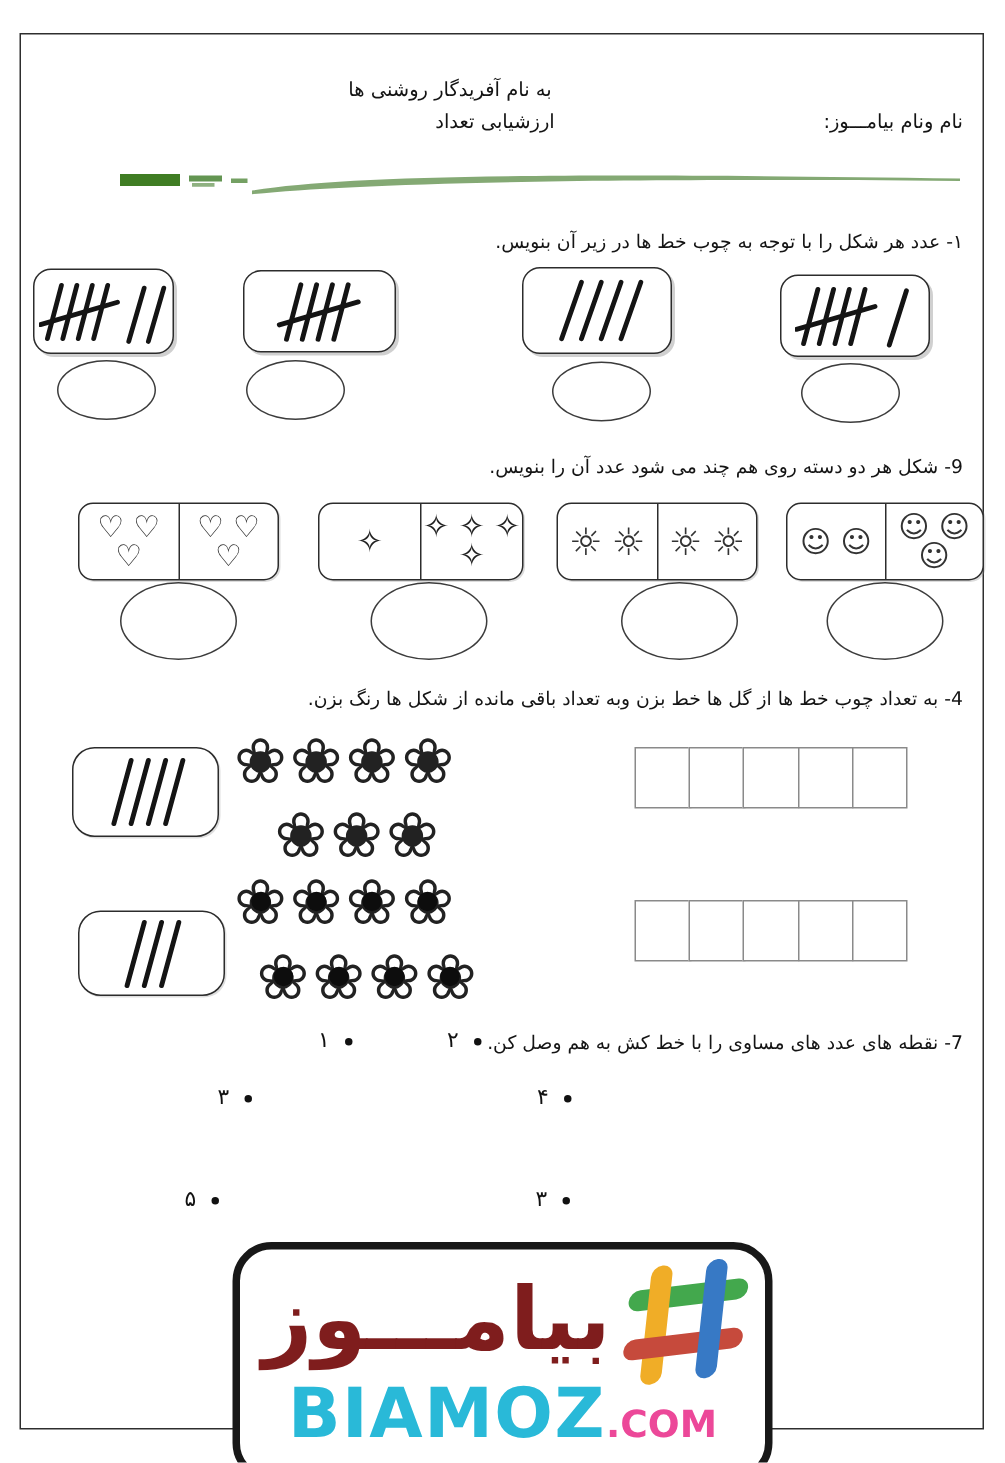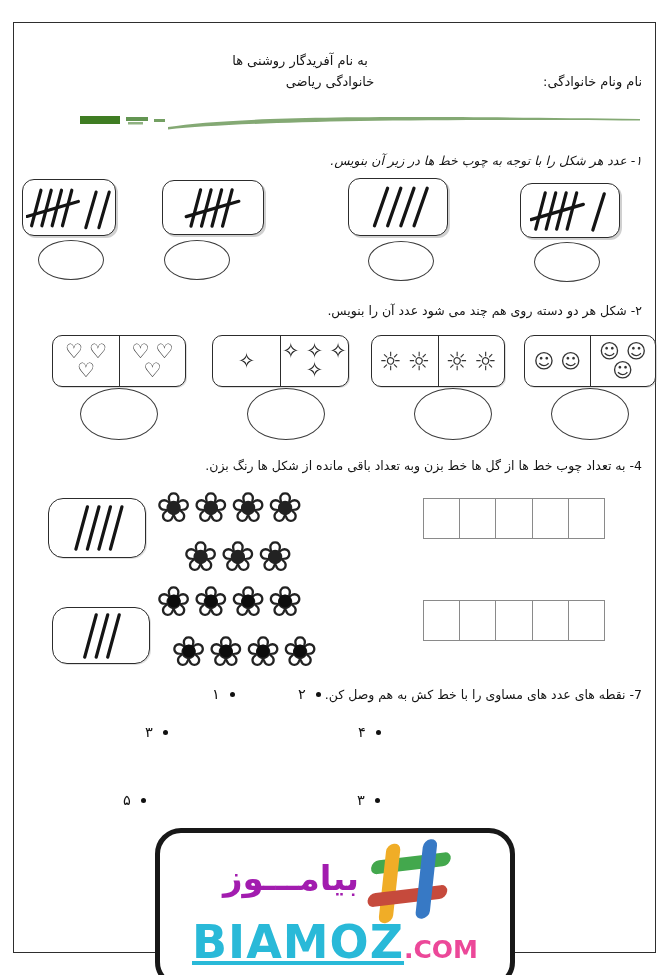--- a/index.html
+++ b/index.html
@@ -44,51 +44,51 @@
       margin-left:-1.3px;background:#fff;}
   .sq:first-child{margin-left:0;}
   
   .point{display:flex;align-items:center;gap:10px;font-size:14.5px;color:#111;}
   .dot{width:5px;height:5px;border-radius:50%;background:#111;display:inline-block;}
   
   .logo{left:155px;top:828px;width:360px;height:160px;background:#fff;
         border:5px solid #181818;border-radius:26px;z-index:6;box-sizing:border-box;
         display:flex;flex-direction:column;align-items:center;padding:4px 10px 8px;}
   .logo-row1{display:flex;align-items:center;gap:14px;direction:ltr;}
-  .logo-farsi{font-size:34px;font-weight:bold;color:#a21caf;line-height:1.35;}
+  .logo-farsi{font-size:58px;font-weight:bold;color:#7f1d1d;line-height:1.35;}
   .hash{position:relative;width:74px;height:80px;margin-top:4px;
         transform:skewX(-13deg) rotate(-7deg);}
   .hash span{position:absolute;border-radius:8px;}
   .hash .vy{left:10px;top:0;width:14px;height:80px;background:#f0ad27;z-index:2;}
   .hash .vb{left:46px;top:0;width:14px;height:80px;background:#3779c5;z-index:4;}
   .hash .hg{left:-3px;top:15px;width:78px;height:14px;background:#43a84d;z-index:1;}
   .hash .hr{left:-3px;top:48px;width:78px;height:14px;background:#c64a3c;z-index:3;}
   .logo-row2{display:flex;align-items:baseline;margin-top:-6px;}
-  .logo-latin{font-size:46px;font-weight:bold;color:#29b9d8;letter-spacing:1px;text-decoration:underline;}
+  .logo-latin{font-size:46px;font-weight:bold;color:#29b9d8;letter-spacing:1px;}
   .logo-tld{font-size:25px;font-weight:bold;color:#ec4899;}
   line{stroke:#141414;stroke-width:3.4;stroke-linecap:round;}
 </style>
 </head>
 <body>
 
 <div class="abs page-border"></div>
 
 <div class="abs hdr fa" style="left:100px;top:32px;width:400px;text-align:center;margin-top:21px;">به نام آفریدگار روشنی ها</div>
-<div class="abs hdr fa" style="top:74px;right:28px;">نام ونام خانوادگی:</div>
-<div class="abs hdr fa" style="left:250px;top:74px;width:160px;text-align:center;">خانوادگی ریاضی</div>
+<div class="abs hdr fa" style="top:74px;right:28px;">نام ونام بیامـــوز:</div>
+<div class="abs hdr fa" style="left:250px;top:74px;width:160px;text-align:center;">ارزشیابی تعداد</div>
 
 <svg class="abs" style="left:62px;top:110px;" width="585" height="22" viewBox="0 0 585 22">
   <rect x="18" y="6" width="40" height="8" fill="#3f7d23"></rect>
   <rect x="64" y="7" width="22" height="4" fill="#639552"></rect>
   <rect x="66" y="12" width="15" height="2.5" fill="#8fb181"></rect>
   <rect x="92" y="9" width="11" height="3" fill="#74a063"></rect>
   <path d="M106,17 C170,7 300,5 578,9 L578,10.6 C300,8.4 170,13 106,19.5 Z" fill="#84a974"></path>
 </svg>
 
-<div class="abs qtext fa" style="top:153px;font-style:italic;">۱- عدد هر شکل را با توجه به چوب خط ها در زیر آن بنویس.</div>
+<div class="abs qtext fa" style="top:153px;">۱- عدد هر شکل را با توجه به چوب خط ها در زیر آن بنویس.</div>
 
 <div class="abs tally-box" style="left:22px;top:179px;width:92px;height:55px;">
   <svg width="86" height="44" viewBox="0 0 92 46">
     <line x1="16" y1="4" x2="6" y2="42"></line>
       <line x1="27" y1="4" x2="17" y2="42"></line>
     <line x1="38" y1="4" x2="28" y2="42"></line>
       <line x1="49" y1="4" x2="39" y2="42"></line>
     <line x1="1" y1="32" x2="56" y2="16"></line>
     <line x1="75" y1="6" x2="64" y2="44"></line>
       <line x1="89" y1="6" x2="78" y2="44"></line>
@@ -120,21 +120,21 @@
     <line x1="1" y1="32" x2="56" y2="16"></line>
     <line x1="78" y1="5" x2="66" y2="43"></line>
   </svg>
 </div>
 
 <div class="abs oval" style="left:38px;top:240px;width:64px;height:38px;"></div>
 <div class="abs oval" style="left:164px;top:240px;width:64px;height:38px;"></div>
 <div class="abs oval" style="left:368px;top:241px;width:64px;height:38px;"></div>
 <div class="abs oval" style="left:534px;top:242px;width:64px;height:38px;"></div>
 
-<div class="abs qtext fa" style="top:303px;">۲- شکل هر دو دسته روی هم چند می شود عدد آن را بنویس.</div>
+<div class="abs qtext fa" style="top:303px;">9- شکل هر دو دسته روی هم چند می شود عدد آن را بنویس.</div>
 
 <div class="abs domino" style="left:52px;top:335px;width:132px;height:50px;">
   <div class="cell">
       <span class="shape heart">♡</span>
       <span class="shape heart">♡</span>
       <span class="shape heart">♡</span>
     </div>
   <div class="cell">
       <span class="shape heart">♡</span>
       <span class="shape heart">♡</span>

